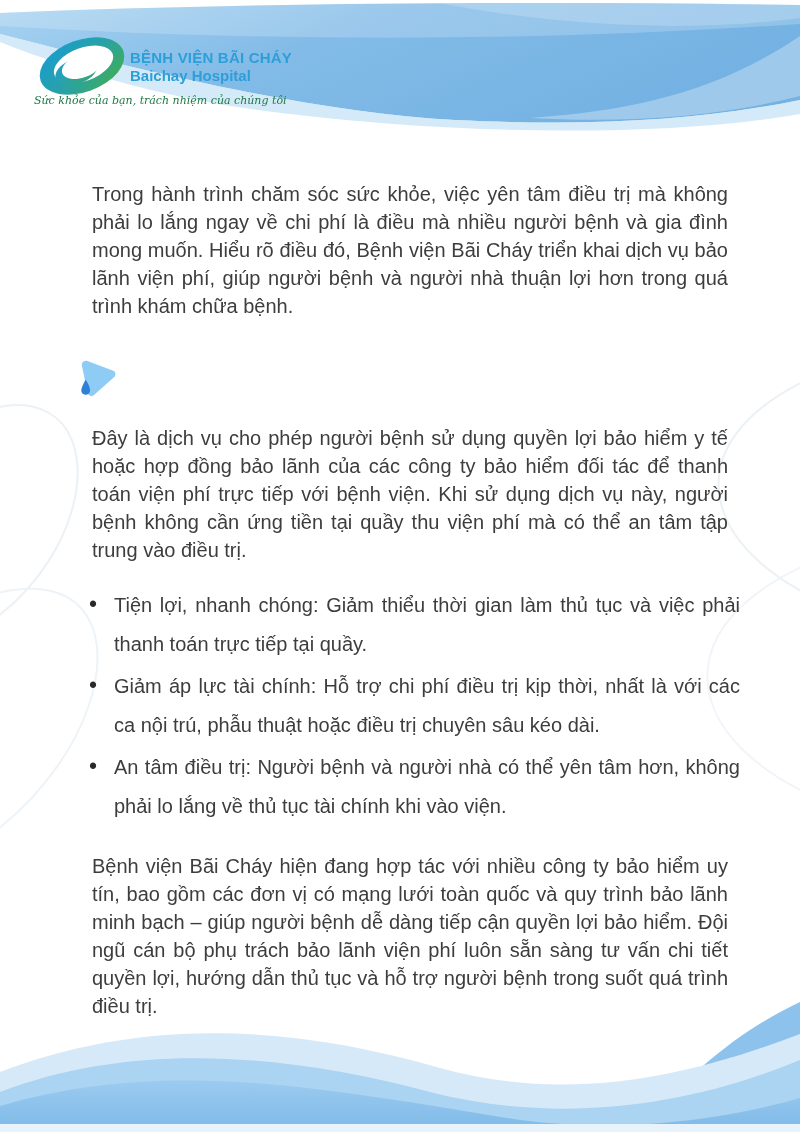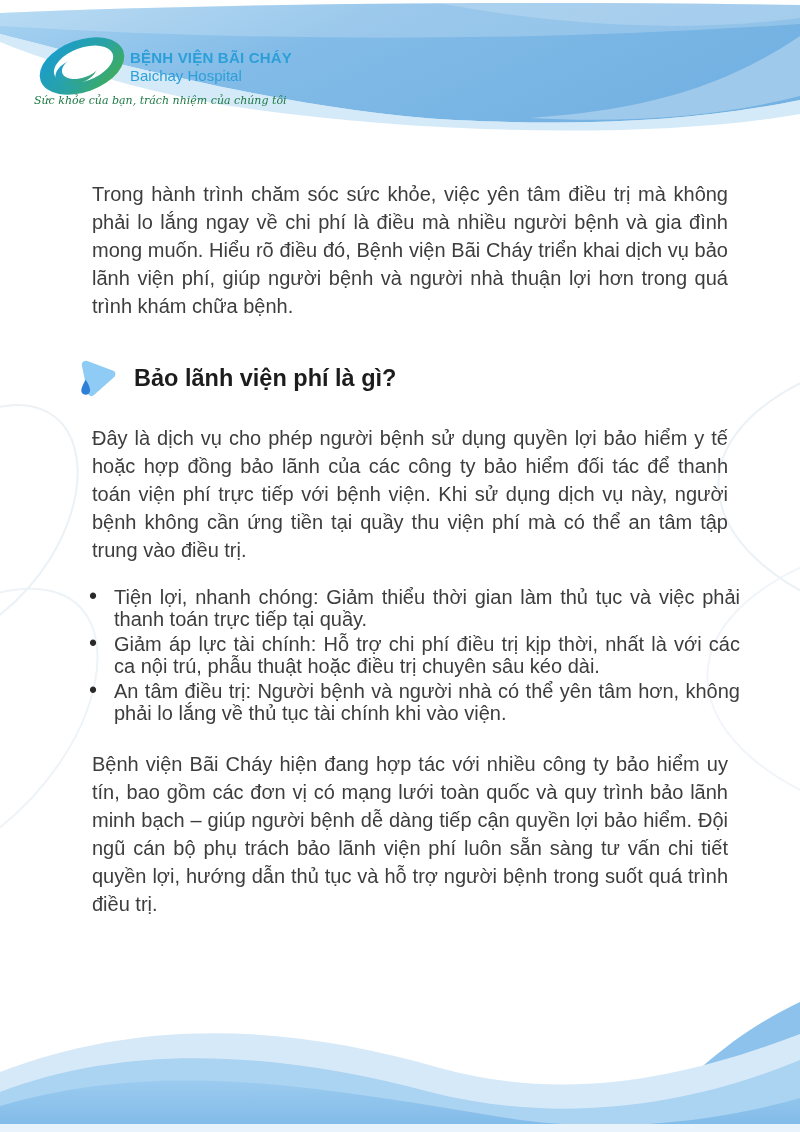--- a/index.html
+++ b/index.html
@@ -17,21 +17,21 @@
   header{position:absolute;top:0;left:0;width:800px;height:175px;}
   .header-wave{position:absolute;top:0;left:0;}
   .logo{position:absolute;left:26px;top:22px;display:flex;align-items:center;}
   .logo-swirl{display:block;}
   .logo-text{margin-left:-8px;text-align:left;}
   .logo-name{
     font-size:15px;font-weight:bold;color:var(--logo-blue,#2d9fd8);
     letter-spacing:.2px;white-space:nowrap;
   }
   .logo-sub{
-    font-size:15px;font-weight:normal;color:var(--logo-blue,#2d9fd8);
+    font-size:15px;font-weight:bold;color:var(--logo-blue,#2d9fd8);
     margin-top:1px;white-space:nowrap;
   }
   .tagline{
     position:absolute;left:34px;top:94px;width:260px;
     font-family:"DejaVu Serif",serif;font-style:italic;
     font-size:11px;color:var(--tagline-green,#1e7a45);white-space:nowrap;
   }
   .page-title{
     position:absolute;top:53px;left:390px;width:370px;margin:0;
     text-align:center;
@@ -50,21 +50,21 @@
   }
   .section-heading h2{
     margin:0;font-size:23.5px;font-weight:bold;color:#1c1c1c;
   }
   .sec-icon{flex:0 0 auto;display:block;width:42px;height:44px;}
   ul.benefits{
     margin:22px 0 24px 0;padding:0;list-style:none;
   }
   ul.benefits li{
     position:relative;padding-left:34px;
-    font-size:20px;line-height:22px;text-align:justify;color:#3d3d3d;
+    font-size:20px;line-height:39px;text-align:justify;color:#3d3d3d;
     margin-bottom:3px;
   }
   ul.benefits li::before{
     content:"\2022";
     position:absolute;left:9px;top:-1px;
     font-size:23px;color:#2a2a2a;
   }
   .closing{margin-top:26px !important;}
   .sec1-body{margin-top:0 !important;}
 
@@ -129,21 +129,20 @@
 
   <main class="content">
 
     <p>Trong hành trình chăm sóc sức khỏe, việc yên tâm điều trị mà không phải lo lắng ngay về chi phí là điều mà nhiều người bệnh và gia đình mong muốn. Hiểu rõ điều đó, Bệnh viện Bãi Cháy triển khai dịch vụ bảo lãnh viện phí, giúp người bệnh và người nhà thuận lợi hơn trong quá trình khám chữa bệnh.</p>
 
     <div class="section-heading">
       <svg class="sec-icon" viewBox="0 0 46 48" width="42" height="44">
         <path d="M13 8 L39 22 L15 38 Z" fill="var(--icon-light-blue,#8fccf5)" stroke="var(--icon-light-blue,#8fccf5)" stroke-width="9" stroke-linejoin="round" transform="rotate(-8 24 24)"></path>
         <path d="M10.5 26 C8 30.5 5.8 34.8 5.8 37.6 a4.8 4.8 0 0 0 9.6 0 C15.4 34 13 29.5 10.5 26 Z" fill="var(--icon-drop-blue,#2e7fd5)"></path>
       </svg>
-      <h2>Bảo lãnh viện phí là gì?</h2>
     </div>
 
     <p class="sec1-body">Đây là dịch vụ cho phép người bệnh sử dụng quyền lợi bảo hiểm y tế hoặc hợp đồng bảo lãnh của các công ty bảo hiểm đối tác để thanh toán viện phí trực tiếp với bệnh viện. Khi sử dụng dịch vụ này, người bệnh không cần ứng tiền tại quầy thu viện phí mà có thể an tâm tập trung vào điều trị.</p>
 
 
     <ul class="benefits">
       <li>Tiện lợi, nhanh chóng: Giảm thiểu thời gian làm thủ tục và việc phải thanh toán trực tiếp tại quầy.</li>
       <li>Giảm áp lực tài chính: Hỗ trợ chi phí điều trị kịp thời, nhất là với các ca nội trú, phẫu thuật hoặc điều trị chuyên sâu kéo dài.</li>
       <li>An tâm điều trị: Người bệnh và người nhà có thể yên tâm hơn, không phải lo lắng về thủ tục tài chính khi vào viện.</li>
     </ul>

